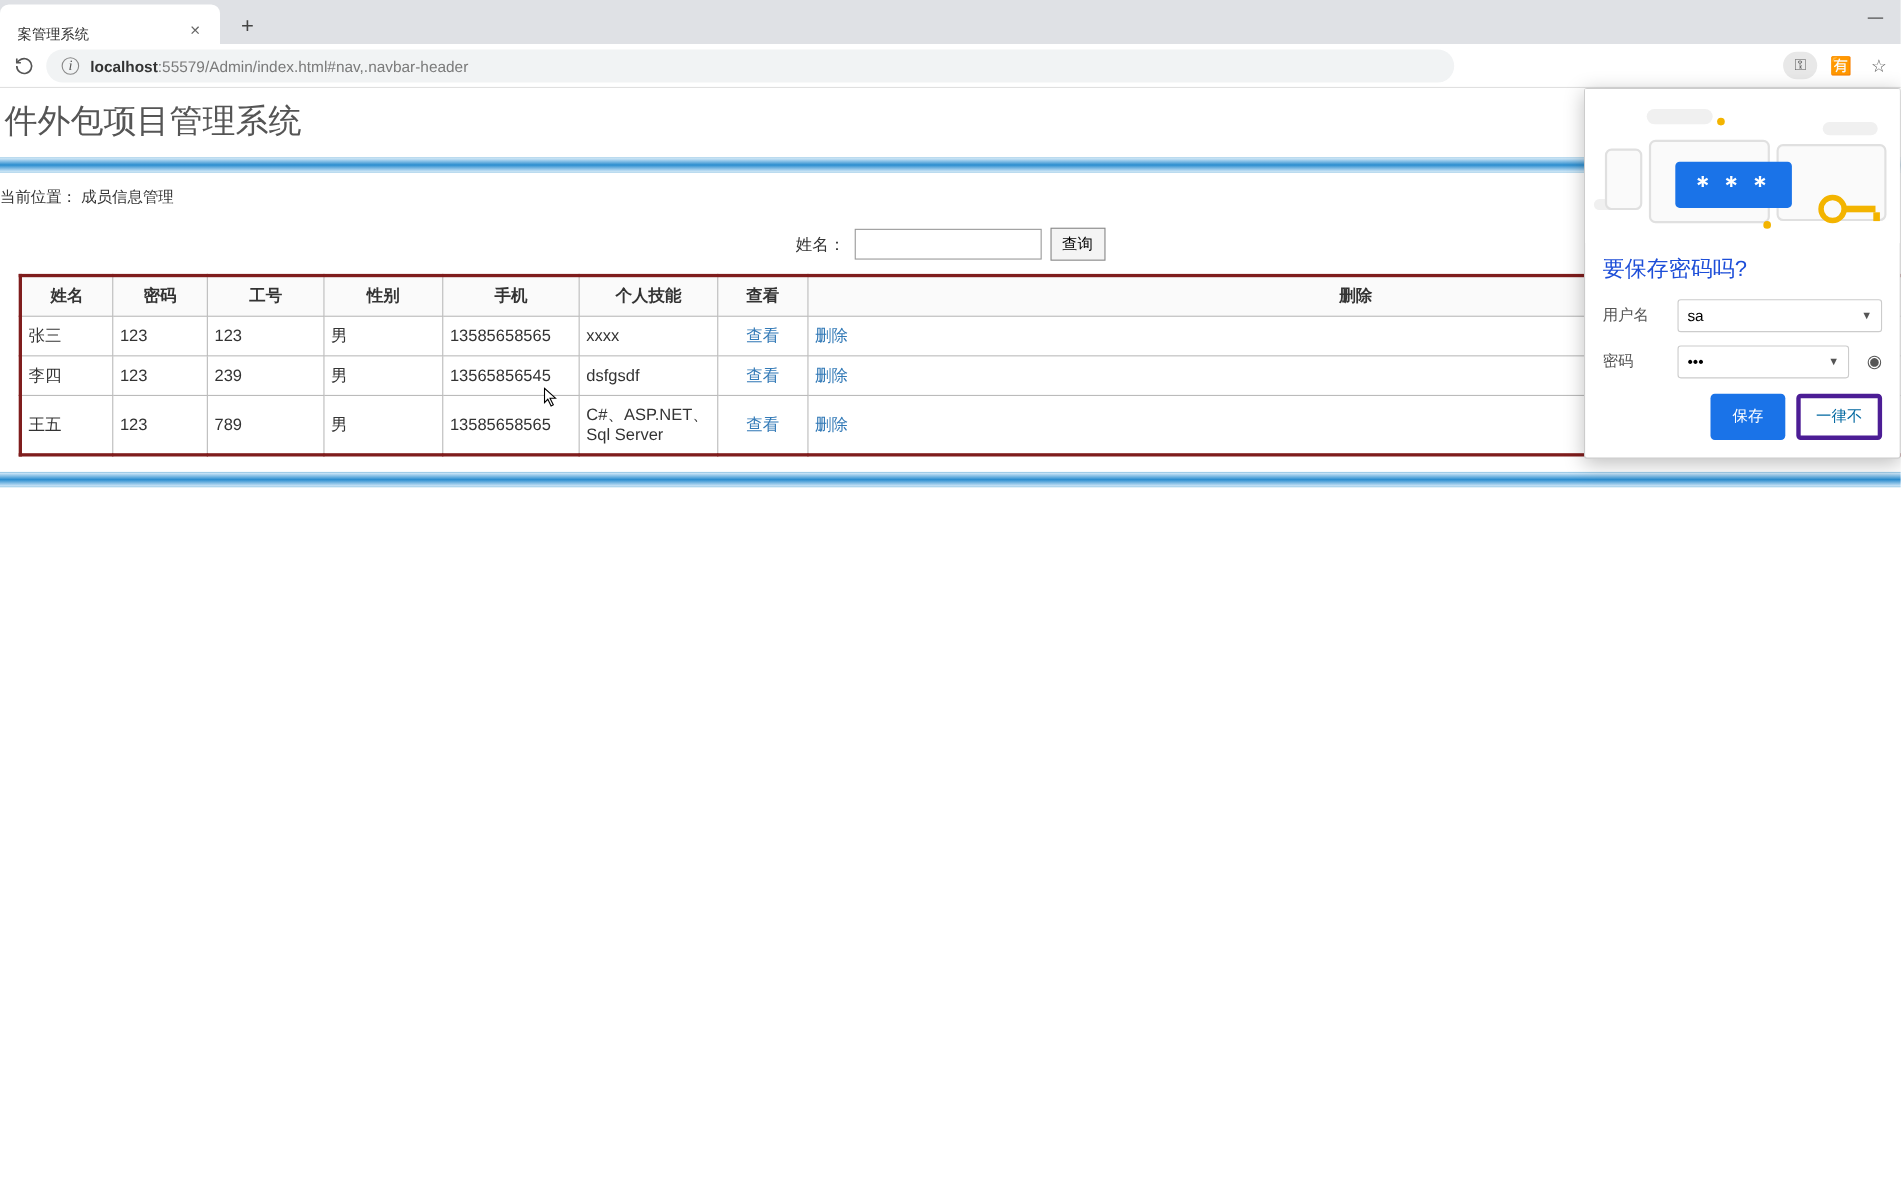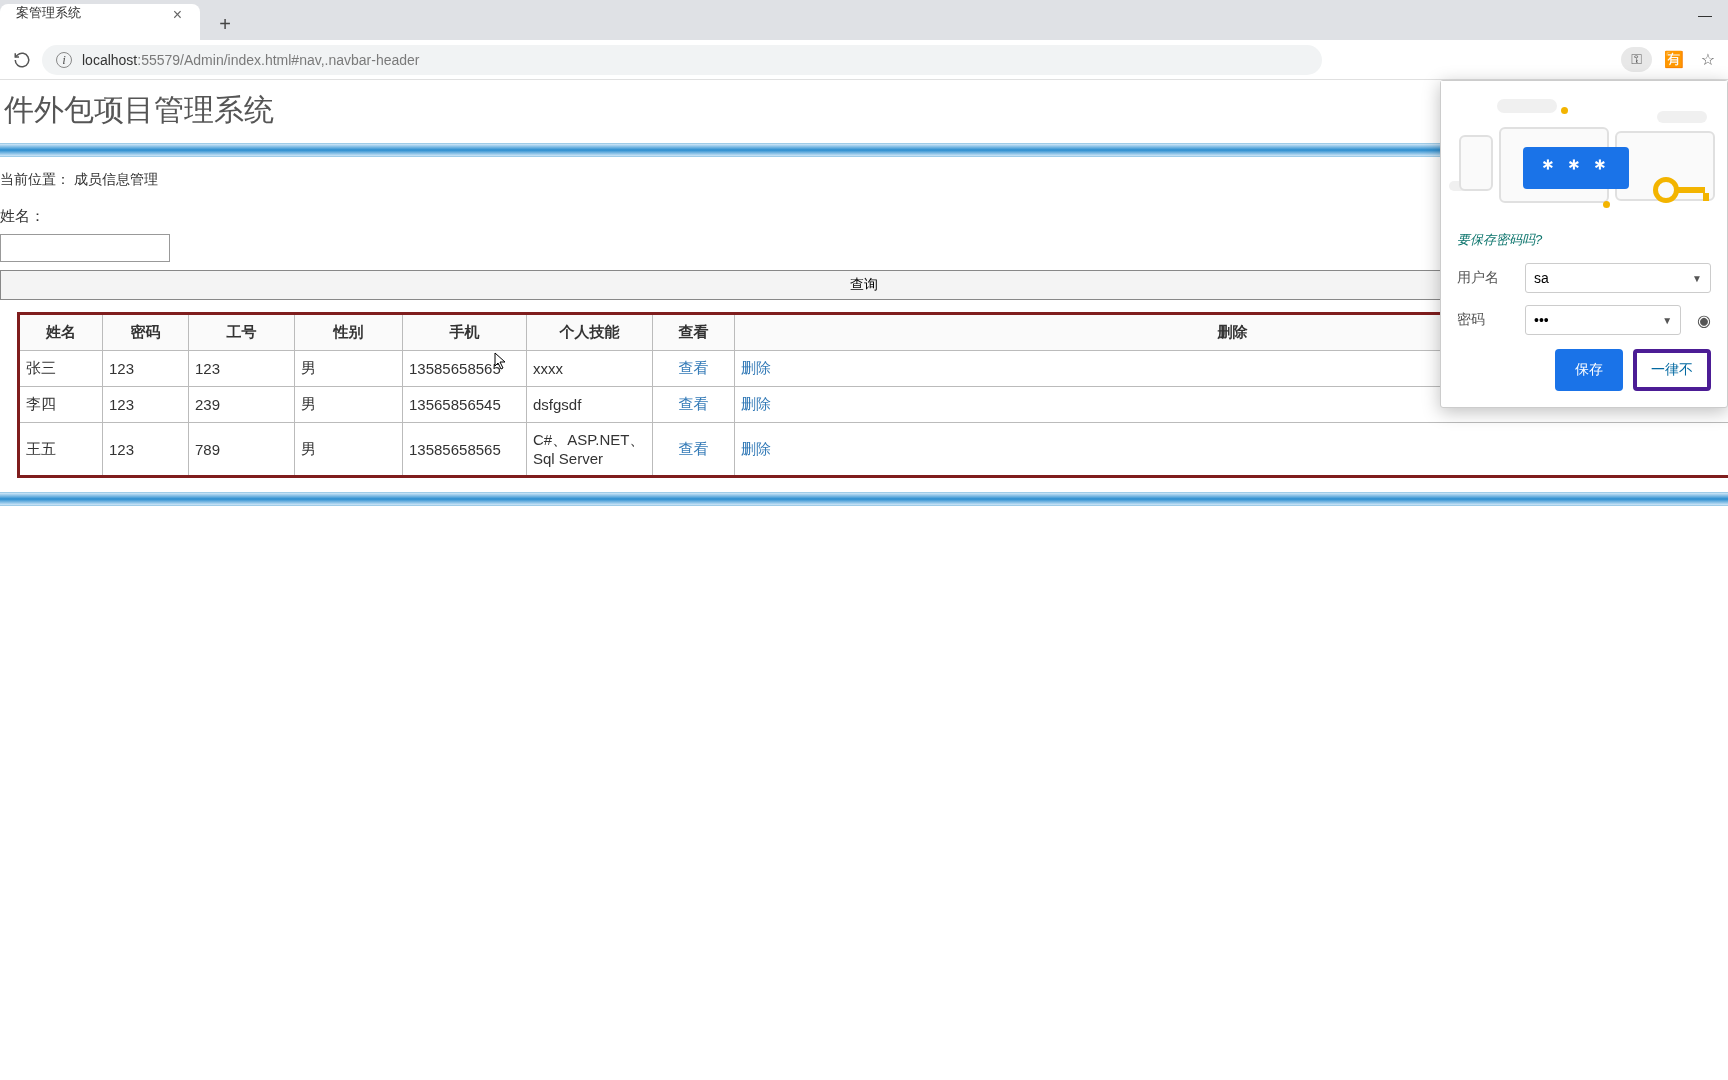--- a/index.html
+++ b/index.html
@@ -1,43 +1,43 @@
 <!DOCTYPE html>
 <html><head>
 <meta charset="utf-8">
 <style>
 * { margin: 0; padding: 0; box-sizing: border-box; font-family: "Microsoft YaHei", Arial, sans-serif; }
 body { background: #fff; width: 1728px; height: 1080px; overflow: hidden; position: relative; }
 
 
 .browser-tabs { height: 40px; background: #dfe1e5; display: flex; align-items: flex-end; padding-left: 0; }
-.tab { background: #fff; height: 36px; border-radius: 8px 8px 0 0; padding: 0 12px 0 16px; display: flex; align-items: flex-start; font-size: 13px; color: #333; min-width: 200px; gap: 10px; position: relative; }
+.tab { background: #fff; height: 36px; border-radius: 8px 8px 0 0; padding: 0 12px 0 16px; display: flex; align-items: flex-end; font-size: 13px; color: #333; min-width: 200px; gap: 10px; position: relative; }
 .tab-close { font-size: 16px; color: #666; cursor: pointer; margin-left: auto; padding: 2px 6px; }
 .new-tab { width: 30px; display: flex; align-items: center; justify-content: center; font-size: 20px; color: #444; margin-left: 10px; padding-bottom: 4px; }
 .window-controls { position: absolute; right: 0; top: 0; display: flex; }
 .win-ctrl { width: 46px; height: 30px; display: flex; align-items: center; justify-content: center; font-size: 14px; color: #333; }
 
 .browser-toolbar { height: 40px; background: #fff; display: flex; align-items: center; padding: 0 8px; border-bottom: 1px solid #e0e0e0; position: relative; }
 .nav-btn { width: 28px; height: 28px; display: flex; align-items: center; justify-content: center; color: #555; font-size: 18px; }
 .url-bar { flex: 1; height: 30px; background: #f1f3f4; border-radius: 15px; display: flex; align-items: center; padding: 0 14px; margin: 0 6px; font-size: 14px; color: #555; gap: 10px; max-width: 1280px; }
 .url-info-icon { font-size: 13px; border: 1px solid #888; border-radius: 50%; width: 16px; height: 16px; display: flex; align-items: center; justify-content: center; font-style: italic; font-family: serif; }
 .url-text { color: #333; }
-.url-text .host { color: #333; }
+.url-text .host { color: #333; font-weight: bold; }
 .url-text .path { color: #7a7a7a; }
 .toolbar-right { position: absolute; right: 8px; display: flex; align-items: center; gap: 10px; }
 .key-pill { background: #e8e8e8; border-radius: 14px; padding: 4px 10px; color: #555; font-size: 14px; }
 .toolbar-icon { font-size: 16px; color: #555; width: 24px; text-align: center; }
 
 
 .page { position: relative; }
 .page-title { font-size: 30px; color: #555; padding: 10px 4px 12px; font-weight: normal; }
 .banner-bar { height: 14px; background: linear-gradient(to bottom, #cfe7f8 0%, #2b8dcf 50%, #cfe7f8 100%); border-top: 1px solid #9fcce8; border-bottom: 1px solid #9fcce8; }
 
 .breadcrumb { padding: 14px 0; font-size: 14px; color: #333; }
-.search-row { display: flex; justify-content: center; gap: 8px; padding: 4px 0 12px; flex-direction: column; }
+.search-row { display: flex; justify-content: center; align-items: center; gap: 8px; padding: 4px 0 12px; }
 .search-label { font-size: 15px; color: #333; }
 .search-input { width: 170px; height: 28px; border: 1px solid #999; padding: 2px 6px; font-size: 14px; }
 .search-btn { height: 30px; padding: 0 10px; border: 1px solid #888; background: #f4f4f4; font-size: 14px; cursor: pointer; }
 
 .data-table { width: calc(100% - 12px); margin: 0 17px; border-collapse: collapse; border: 3px solid #7f1d1d; table-layout: fixed; }
 .data-table th, .data-table td { border: 1px solid #bbb; padding: 8px 6px; font-size: 15px; text-align: left; vertical-align: middle; }
 .data-table th { text-align: center; background: #fafafa; font-weight: bold; color: #333; height: 34px; }
 .data-table td { color: #333; }
 .data-table a { color: #337ab7; text-decoration: none; cursor: pointer; }
 .col-name { width: 84px; }
@@ -67,21 +67,21 @@
 .pwd-chip { position: absolute; top: 66px; left: 82px; background: #1a73e8; color: #fff; font-size: 22px; padding: 6px 14px; border-radius: 4px; letter-spacing: 4px; font-weight: bold; }
 .key-shape { position: absolute; right: 18px; bottom: 18px; width: 56px; height: 26px; }
 .key-head { width: 26px; height: 26px; border: 5px solid #f3b400; border-radius: 50%; position: absolute; left: 0; }
 .key-shaft { position: absolute; left: 22px; top: 10px; width: 30px; height: 6px; background: #f3b400; }
 .key-tooth { position: absolute; right: 0; top: 16px; width: 6px; height: 8px; background: #f3b400; }
 .yellow-dot { position: absolute; width: 7px; height: 7px; background: #f3b400; border-radius: 50%; }
 .yd1 { top: 26px; left: 120px; }
 .yd2 { top: 120px; left: 162px; }
 
 .popup-body { padding: 10px 16px 16px; }
-.popup-q { font-size: 13px; color: #0f766e; margin-bottom: 14px; font-style: italic; }
+.popup-q { font-size: 20px; color: #1d4ed8; margin-bottom: 14px; }
 .popup-field { display: flex; align-items: center; margin-bottom: 12px; gap: 16px; }
 .popup-field-label { width: 52px; font-size: 14px; color: #555; }
 .popup-field-input { flex: 1; height: 30px; border: 1px solid #ccc; border-radius: 3px; padding: 0 8px; font-size: 14px; display: flex; align-items: center; justify-content: space-between; }
 .popup-dropdown-caret { color: #555; font-size: 10px; }
 .popup-eye { font-size: 16px; color: #555; cursor: pointer; }
 .popup-actions { display: flex; justify-content: flex-end; gap: 10px; margin-top: 14px; }
 .btn-primary { background: #1a73e8; color: #fff; border: none; padding: 8px 20px; border-radius: 4px; font-size: 14px; cursor: pointer; }
 .btn-secondary { background: #fff; color: #0369a1; border: 4px solid #4c1d95; padding: 8px 14px; border-radius: 4px; font-size: 14px; cursor: pointer; }
 
 .cursor-arrow { position: absolute; top: 352px; left: 494px; font-size: 16px; color: #000; pointer-events: none; z-index: 50; }

